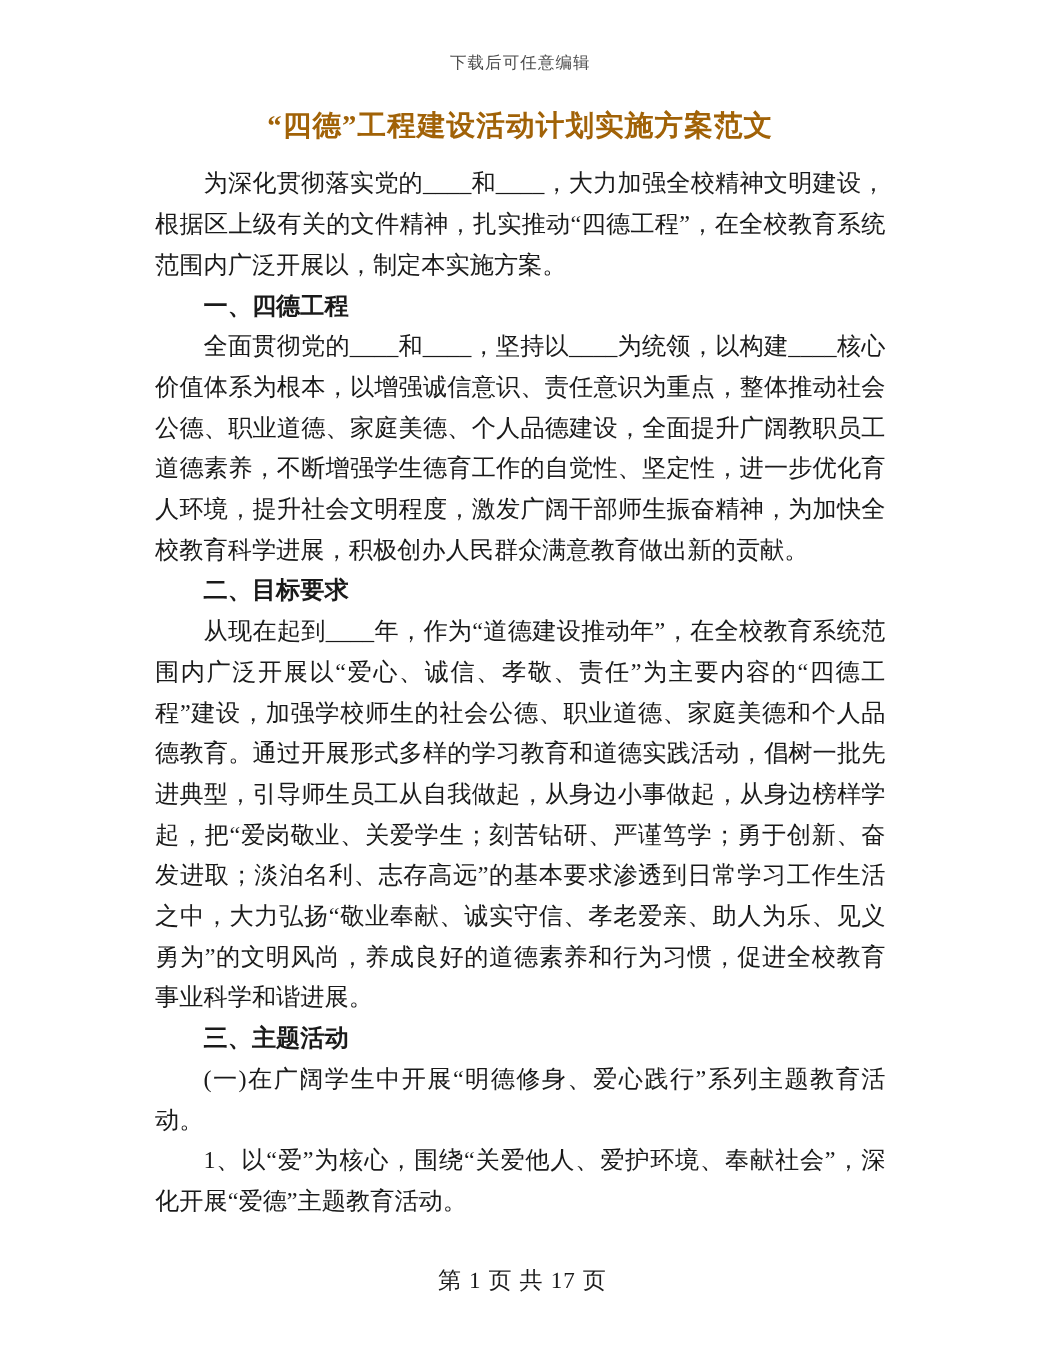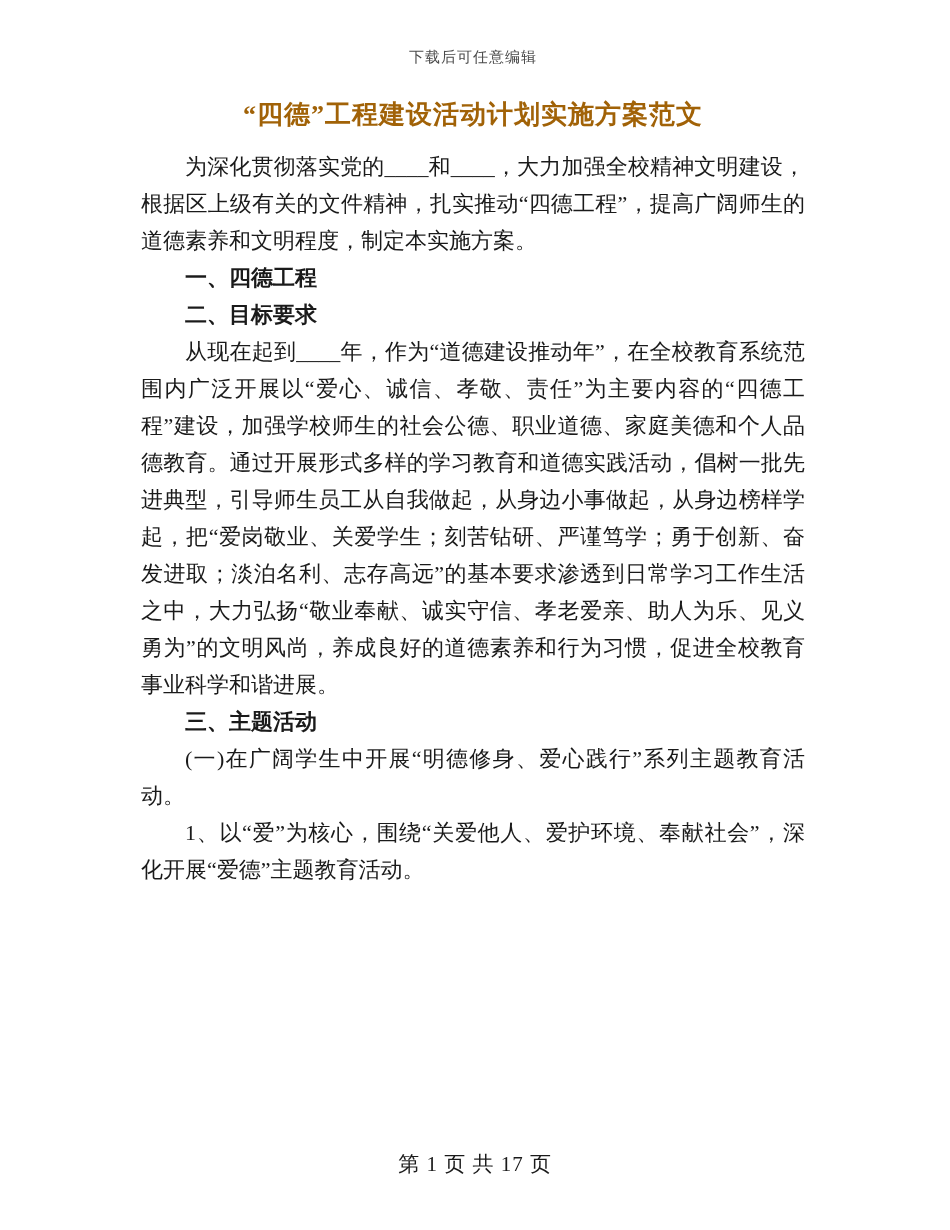--- a/index.html
+++ b/index.html
@@ -70,24 +70,25 @@
 <body>
 
 <div class="page">
 
   <div class="watermark">下载后可任意编辑</div>
 
   <h1 class="title">“四德”工程建设活动计划实施方案范文</h1>
 
   <div class="doc-body">
 
-    <p class="para">为深化贯彻落实党的____和____，大力加强全校精神文明建设，根据区上级有关的文件精神，扎实推动“四德工程”，提高广阔师生的道德素养和文明程度，制定本实施方案。</p>
+    <p class="para">为深化贯彻落实党的____和____，大力加强全校精神文明建设，根据区上级有关的文件精神，扎实推动“四德工程”，在全校教育系统范围内广泛开展以，制定本实施方案。</p>
 
     <h2 class="heading">一、四德工程</h2>
 
+    <p class="para">全面贯彻党的____和____，坚持以____为统领，以构建____核心价值体系为根本，以增强诚信意识、责任意识为重点，整体推动社会公德、职业道德、家庭美德、个人品德建设，全面提升广阔教职员工道德素养，不断增强学生德育工作的自觉性、坚定性，进一步优化育人环境，提升社会文明程度，激发广阔干部师生振奋精神，为加快全校教育科学进展，积极创办人民群众满意教育做出新的贡献。</p>
 
     <h2 class="heading">二、目标要求</h2>
 
     <p class="para">从现在起到____年，作为“道德建设推动年”，在全校教育系统范围内广泛开展以“爱心、诚信、孝敬、责任”为主要内容的“四德工程”建设，加强学校师生的社会公德、职业道德、家庭美德和个人品德教育。通过开展形式多样的学习教育和道德实践活动，倡树一批先进典型，引导师生员工从自我做起，从身边小事做起，从身边榜样学起，把“爱岗敬业、关爱学生；刻苦钻研、严谨笃学；勇于创新、奋发进取；淡泊名利、志存高远”的基本要求渗透到日常学习工作生活之中，大力弘扬“敬业奉献、诚实守信、孝老爱亲、助人为乐、见义勇为”的文明风尚，养成良好的道德素养和行为习惯，促进全校教育事业科学和谐进展。</p>
 
     <h2 class="heading">三、主题活动</h2>
 
     <p class="para">(一)在广阔学生中开展“明德修身、爱心践行”系列主题教育活动。</p>
 
     <p class="para">1、以“爱”为核心，围绕“关爱他人、爱护环境、奉献社会”，深化开展“爱德”主题教育活动。</p>

